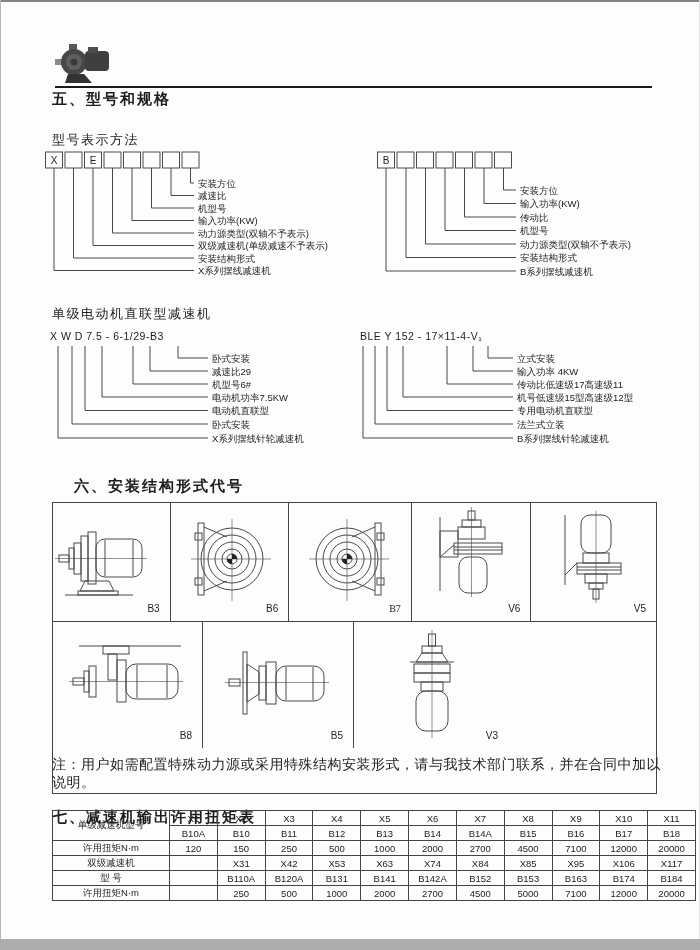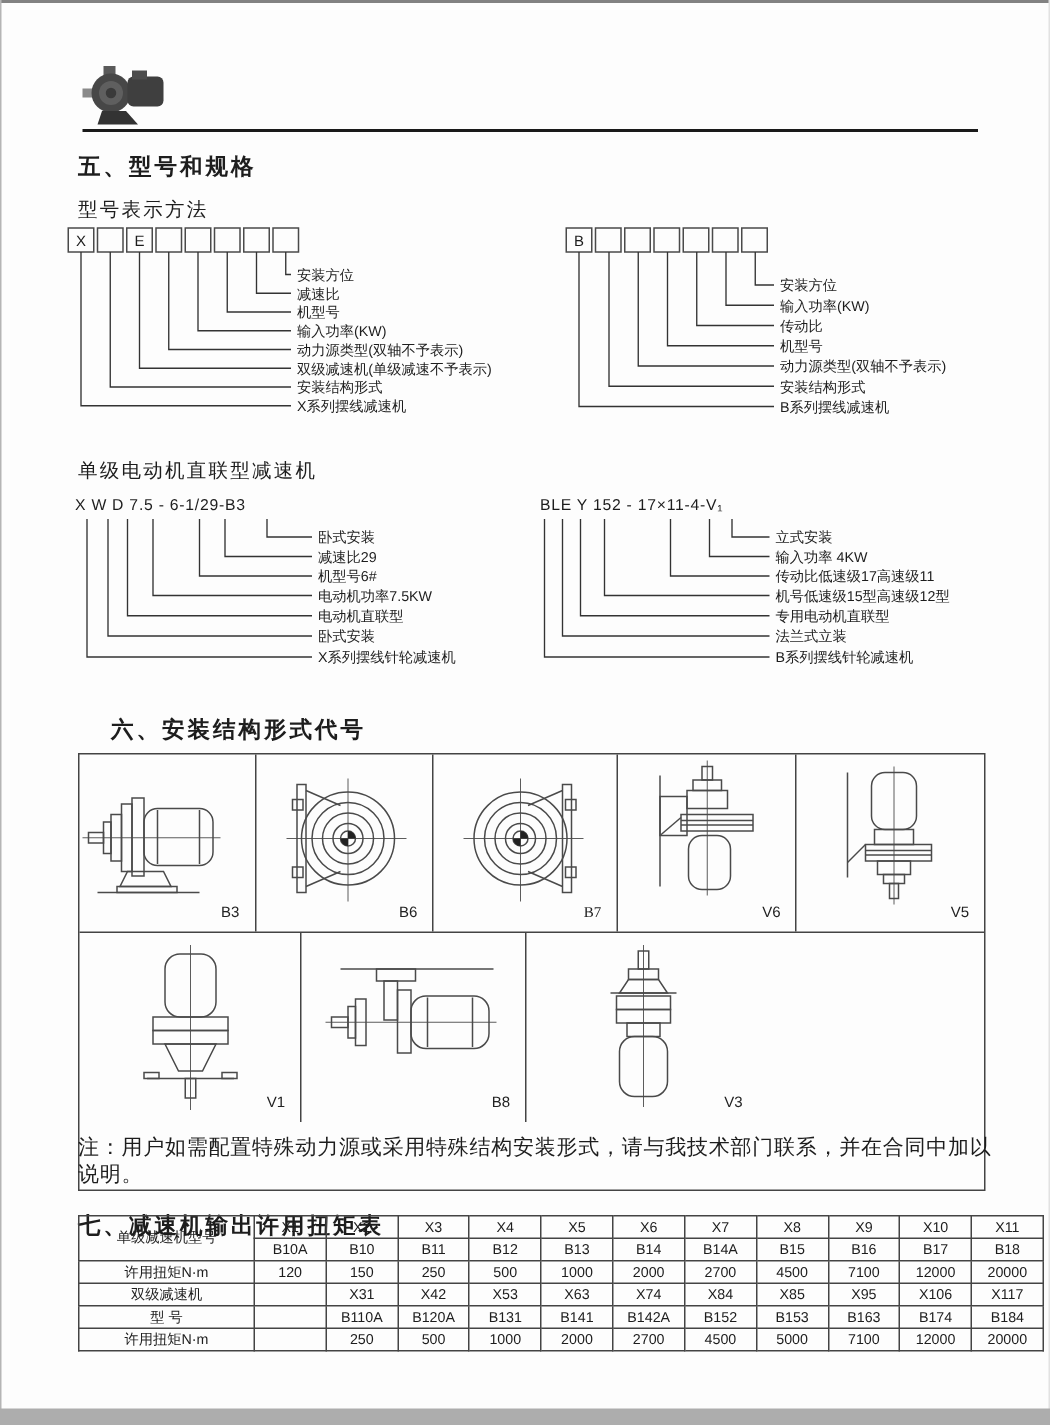--- a/index.html
+++ b/index.html
@@ -51,21 +51,21 @@
   <circle cx="20" cy="24" r="13" fill="#474747"></circle>
   <circle cx="20" cy="24" r="8" fill="#5f5f5f"></circle>
   <circle cx="20" cy="24" r="3.5" fill="#3a3a3a"></circle>
   <rect x="31" y="13" width="24" height="20" rx="4" fill="#3f3f3f"></rect>
   <rect x="34" y="9" width="10" height="6" fill="#4c4c4c"></rect>
   <path d="M14 36 L30 36 L38 45 L11 45 Z" fill="#333"></path>
 </svg>
 
 <div class="abs rule" style="left:55px;top:86px;width:597px;"></div>
 
-<div class="abs h1" style="left:52px;top:102px;">五、型号和规格</div>
+<div class="abs h1" style="left:52px;top:90px;">五、型号和规格</div>
 <div class="abs h2" style="left:52px;top:131px;">型号表示方法</div>
 
 <svg class="abs" style="left:44px;top:150px;" width="322" height="134" viewBox="0 0 322 134">
   <g>
     <rect class="o" x="1.5" y="2" width="17" height="16"></rect>
     <rect class="o" x="21" y="2" width="17" height="16"></rect>
     <rect class="o" x="40.5" y="2" width="17" height="16"></rect>
     <rect class="o" x="60" y="2" width="17" height="16"></rect>
     <rect class="o" x="79.5" y="2" width="17" height="16"></rect>
     <rect class="o" x="99" y="2" width="17" height="16"></rect>
@@ -243,49 +243,49 @@
         <line x1="46" y1="67" x2="90" y2="67"></line>
         <line x1="34" y1="72" x2="46" y2="60"></line>
         <rect class="o" x="54" y="71" width="22" height="9"></rect>
         <rect class="o" x="58" y="80" width="14" height="6"></rect>
         <rect class="o" x="62" y="86" width="6" height="10"></rect>
       </svg>
       <span class="gcode">V5</span>
     </div>
   </div>
   <div class="grow grow2">
-    <div class="gcell" style="width:148px;">
-      <svg width="146" height="125" viewBox="0 0 146 125">
-        <line class="thin" x1="74" y1="8" x2="74" y2="118"></line>
-        <rect class="o" x="57" y="14" width="34" height="42" rx="10"></rect>
-        <rect class="o" x="49" y="56" width="50" height="9"></rect>
-        <rect class="o" x="49" y="65" width="50" height="9"></rect>
-        <path class="o" d="M57 74 L91 74 L82 92 L66 92 Z"></path>
-        <line x1="45" y1="97" x2="103" y2="97"></line>
-        <rect class="o" x="43" y="93" width="10" height="4"></rect>
-        <rect class="o" x="95" y="93" width="10" height="4"></rect>
-        <rect class="o" x="70.5" y="97" width="7" height="13"></rect>
-      </svg>
-      <span class="gcode">V1</span>
-    </div>
     <div class="gcell" style="width:150px;">
       <svg width="148" height="125" viewBox="0 0 148 125">
         <line class="thin" x1="16" y1="59.5" x2="130" y2="59.5"></line>
         <line x1="26" y1="24" x2="128" y2="24"></line>
         <rect class="o" x="50" y="24" width="26" height="8"></rect>
         <rect class="o" x="55" y="32" width="9" height="26"></rect>
         <rect class="o" x="20" y="56" width="11" height="7"></rect>
         <rect class="o" x="31" y="49" width="5" height="21"></rect>
         <rect class="o" x="36" y="44" width="7" height="31"></rect>
         <rect class="o" x="64" y="38" width="9" height="42"></rect>
         <rect class="o" x="73" y="42" width="52" height="35" rx="10"></rect>
         <line x1="84" y1="43" x2="84" y2="76"></line>
         <line x1="114" y1="43" x2="114" y2="76"></line>
       </svg>
       <span class="gcode">B8</span>
+    </div>
+    <div class="gcell" style="width:151px;">
+      <svg width="149" height="125" viewBox="0 0 149 125">
+        <line class="thin" x1="22" y1="60.5" x2="126" y2="60.5"></line>
+        <rect class="o" x="26" y="57" width="11" height="7"></rect>
+        <rect class="o" x="40" y="30" width="4" height="62"></rect>
+        <path class="o" d="M44 42 L56 50 L56 72 L44 80 Z"></path>
+        <rect class="o" x="56" y="44" width="7" height="34"></rect>
+        <rect class="o" x="63" y="40" width="10" height="42"></rect>
+        <rect class="o" x="73" y="44" width="48" height="35" rx="10"></rect>
+        <line x1="83" y1="45" x2="83" y2="78"></line>
+        <line x1="110" y1="45" x2="110" y2="78"></line>
+      </svg>
+      <span class="gcode">B5</span>
     </div>
     <div class="gcell" style="width:154px;">
       <svg width="152" height="125" viewBox="0 0 152 125">
         <line class="thin" x1="78" y1="8" x2="78" y2="116"></line>
         <rect class="o" x="74.5" y="12" width="7" height="12"></rect>
         <rect class="o" x="68" y="24" width="20" height="7"></rect>
         <path class="o" d="M68 31 L88 31 L94 40 L62 40 Z"></path>
         <line x1="56" y1="40" x2="100" y2="40"></line>
         <rect class="o" x="60" y="42" width="36" height="9"></rect>
         <rect class="o" x="60" y="51" width="36" height="9"></rect>

